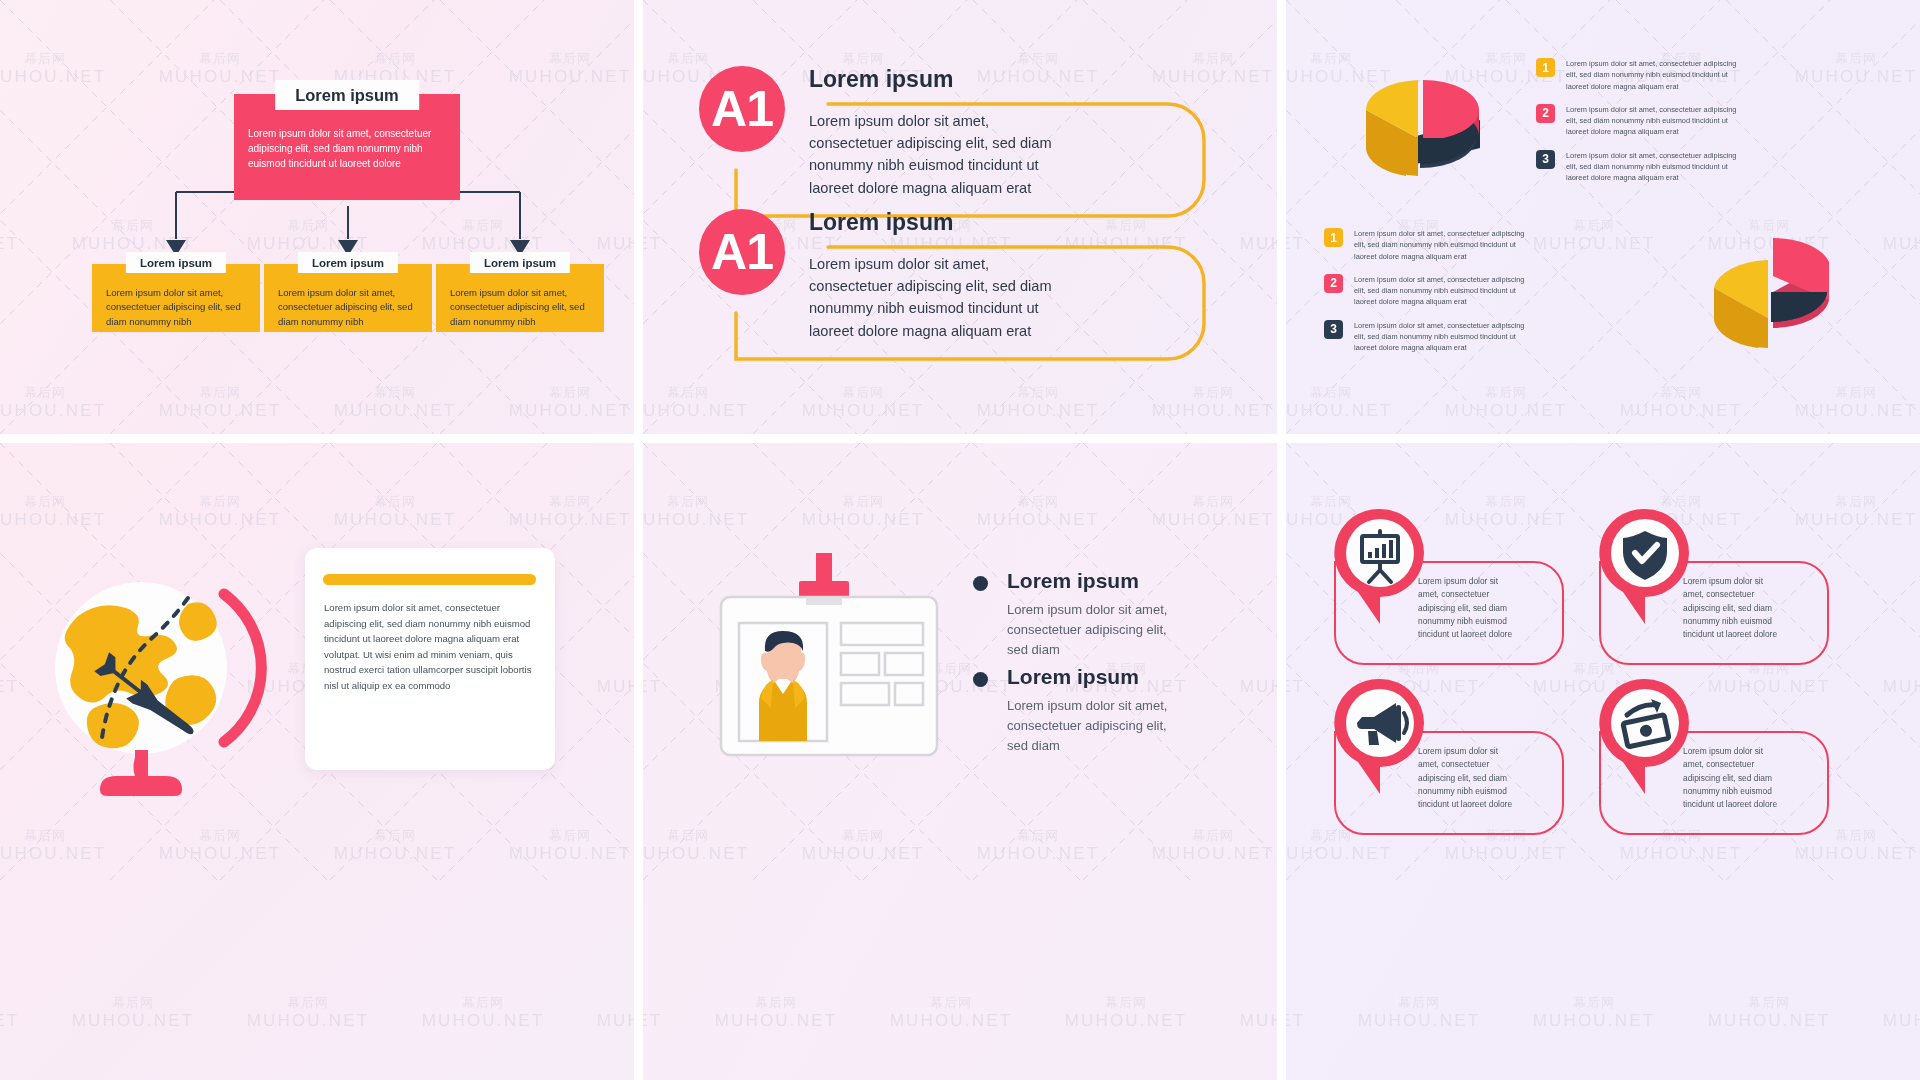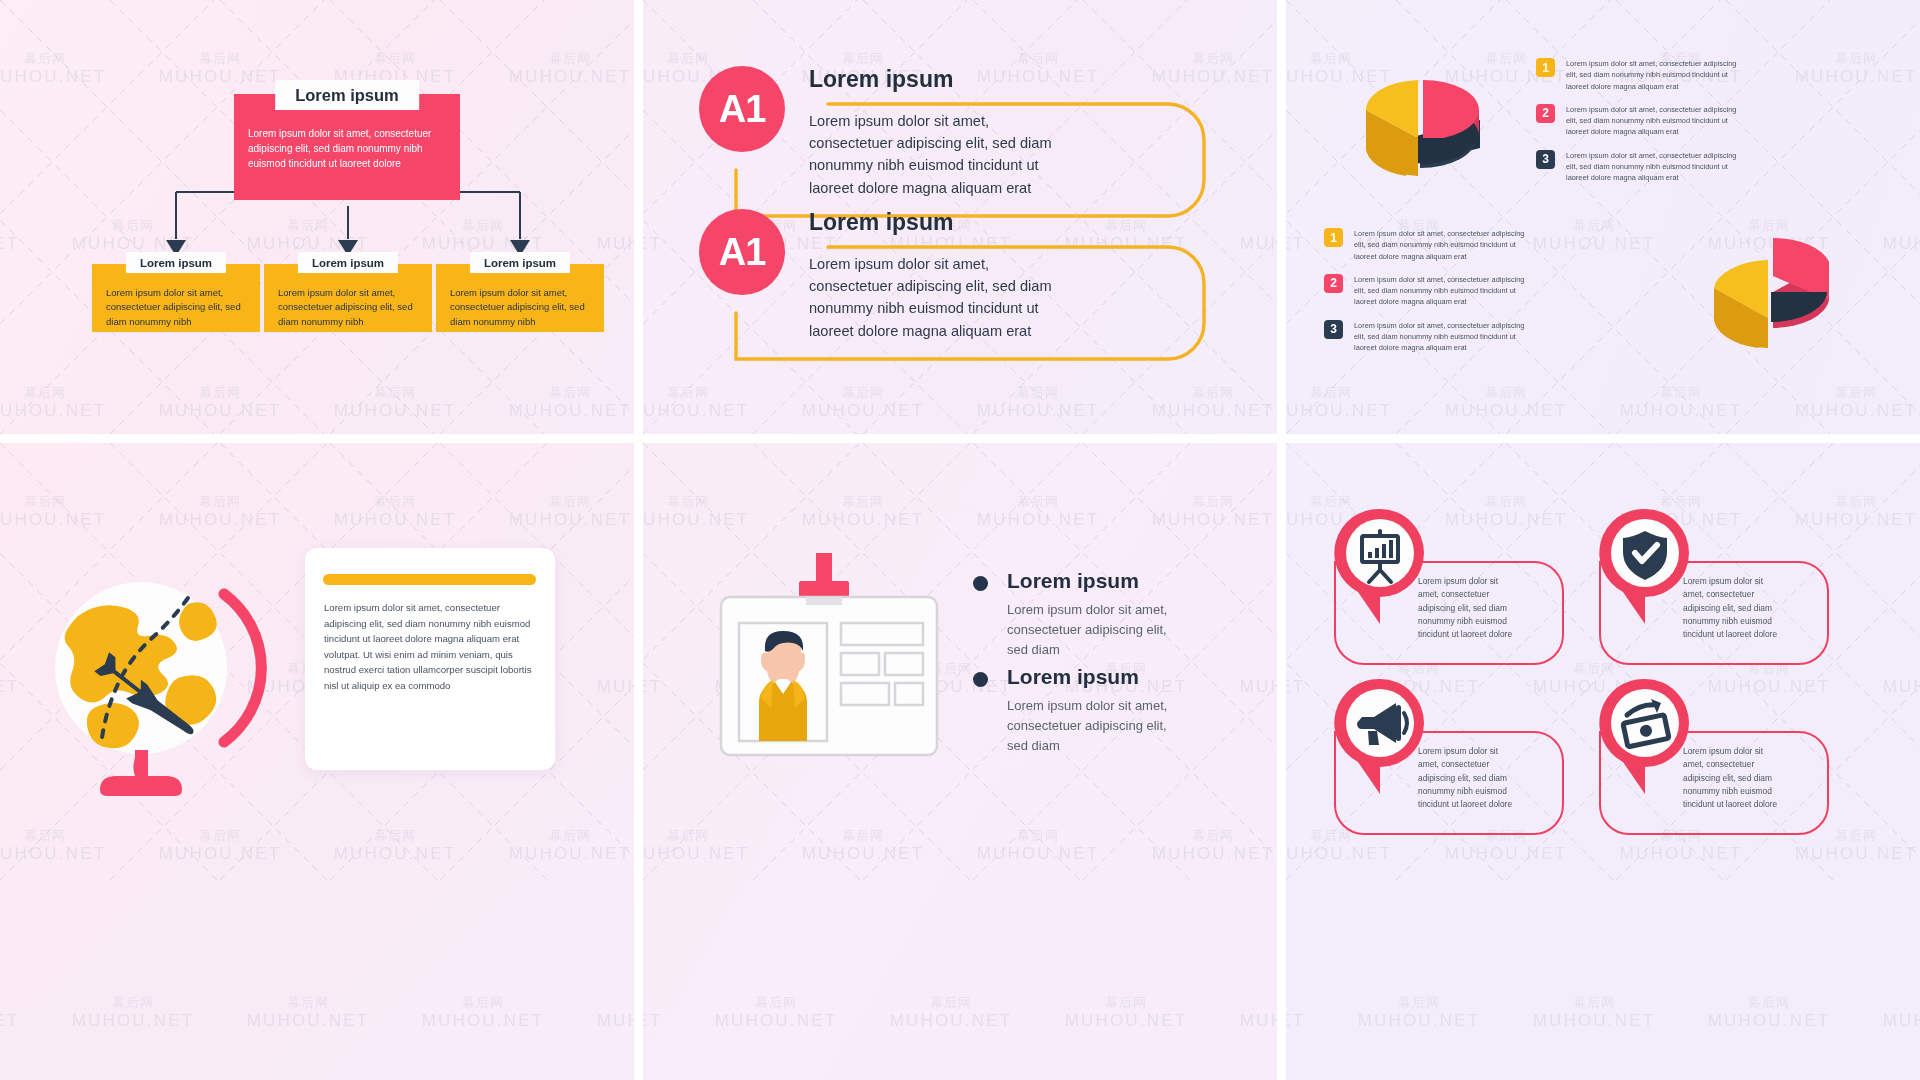--- a/index.html
+++ b/index.html
@@ -65,21 +65,21 @@
   .node-root .cap { font-size:16.5px; padding:6px 20px 5px; }
   .node-leaf .body { background:#f8b518; color:#2b3443; top:12px; height:68px; padding-top:22px; }
   .node-leaf .cap { font-size:11.5px; padding:5px 14px 4px; }
 
   
   .a1row { position:absolute; display:flex; align-items:flex-start; }
   .a1badge {
     width:86px; height:86px; border-radius:50%;
     background:#f5466a; color:#fff;
     display:flex; align-items:center; justify-content:center;
-    font-size:38px; font-weight:bold; letter-spacing:-1px;
+    font-size:50px; font-weight:bold; letter-spacing:-1px;
     flex:0 0 auto;
   }
   .a1content { margin-left:24px; position:relative; }
   .a1title { font-size:23px; font-weight:bold; color:#232f3e; margin-bottom:7px; }
   .a1body { font-size:14.6px; line-height:1.52; color:#2e3a4b; width:262px; padding-top:10px; }
 
   
   .legend-item { display:flex; align-items:flex-start; margin-bottom:12px; }
   .legend-num {
     width:19px; height:19px; border-radius:4px; flex:0 0 auto;

